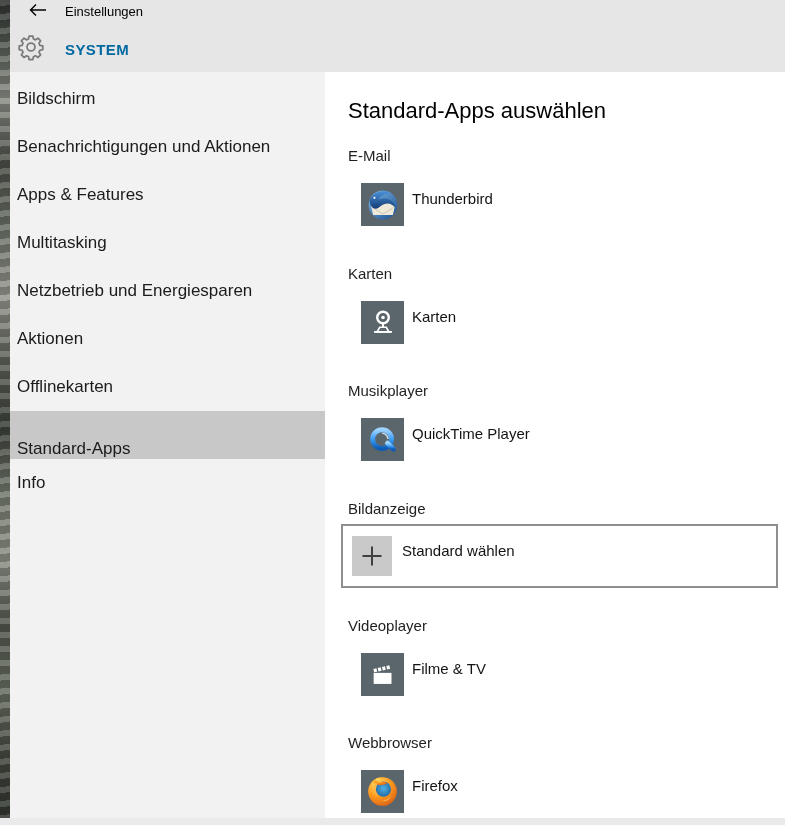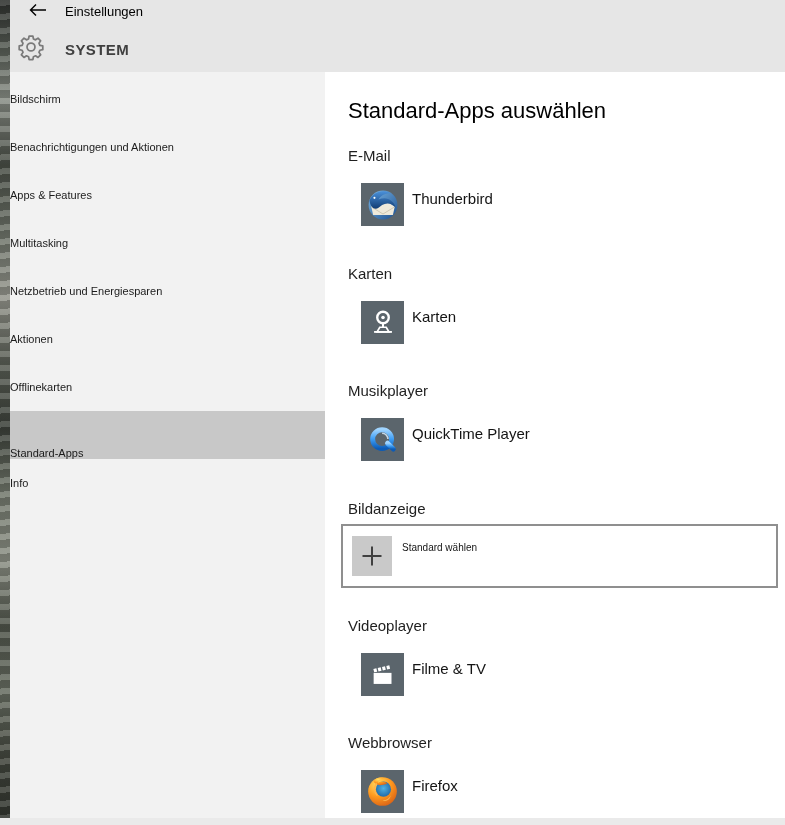--- a/index.html
+++ b/index.html
@@ -29,32 +29,32 @@
   .back-btn {
     position:absolute; left:13px; top:1px; width:30px; height:22px;
     display:flex; align-items:center; justify-content:center; cursor:pointer;
   }
   .titlebar-title {
     position:absolute; left:55px; top:3px; font-size:13px; color:#000; line-height:18px;
   }
   .gear-wrap { position:absolute; left:7px; top:33px; width:28px; height:28px; }
   .page-heading {
     position:absolute; left:55px; top:40px; font-size:15px; font-weight:700;
-    letter-spacing:0.4px; color:#404040; line-height:20px;
+    letter-spacing:0.4px; color:#0369a1; line-height:20px;
   }
 
   
   .sidebar {
     position:absolute; left:10px; top:72px; width:315px; height:753px;
     background:#f2f2f2;
   }
   .nav-list { position:absolute; left:0; top:3px; width:100%; }
   .nav-item {
-    height:48px; display:flex; align-items:center; 
-    font-size:11px; color:#1b1b1b; cursor:pointer;
+    height:48px; display:flex; align-items:center; padding-left:7px;
+    font-size:17px; color:#1b1b1b; cursor:pointer;
   }
   .nav-item.selected { background:#c8c8c8;align-items:flex-end; }
 
   
   .content {
     position:absolute; left:325px; top:72px; width:460px; height:753px; background:#fff;
   }
   .main-title {
     position:absolute; left:23px; top:22px; font-size:22px; font-weight:300;
     color:#000; line-height:34px;
@@ -75,21 +75,21 @@
   
   .choose-box {
     position:absolute; left:-7px; top:24px; width:437px; height:64px;
     background:#fff; border:2px solid #8f8f8f; cursor:pointer;
   }
   .choose-inner { position:absolute; left:9px; top:10px; display:flex; align-items:flex-start; }
   .plus-tile {
     width:40px; height:40px; background:#c9c9c9;
     display:flex; align-items:center; justify-content:center; flex:0 0 auto;
   }
-  .choose-label { margin-left:10px; margin-top:6px; font-size:10px; color:#141414; }
+  .choose-label { margin-left:10px; margin-top:6px; font-size:15px; color:#141414; }
 
   .bottom-strip {
     position:absolute; left:0; top:818px; width:785px; height:7px; background:#eaeaea;
   }
 </style>
 </head>
 <body>
 
 <div class="stage">
 

